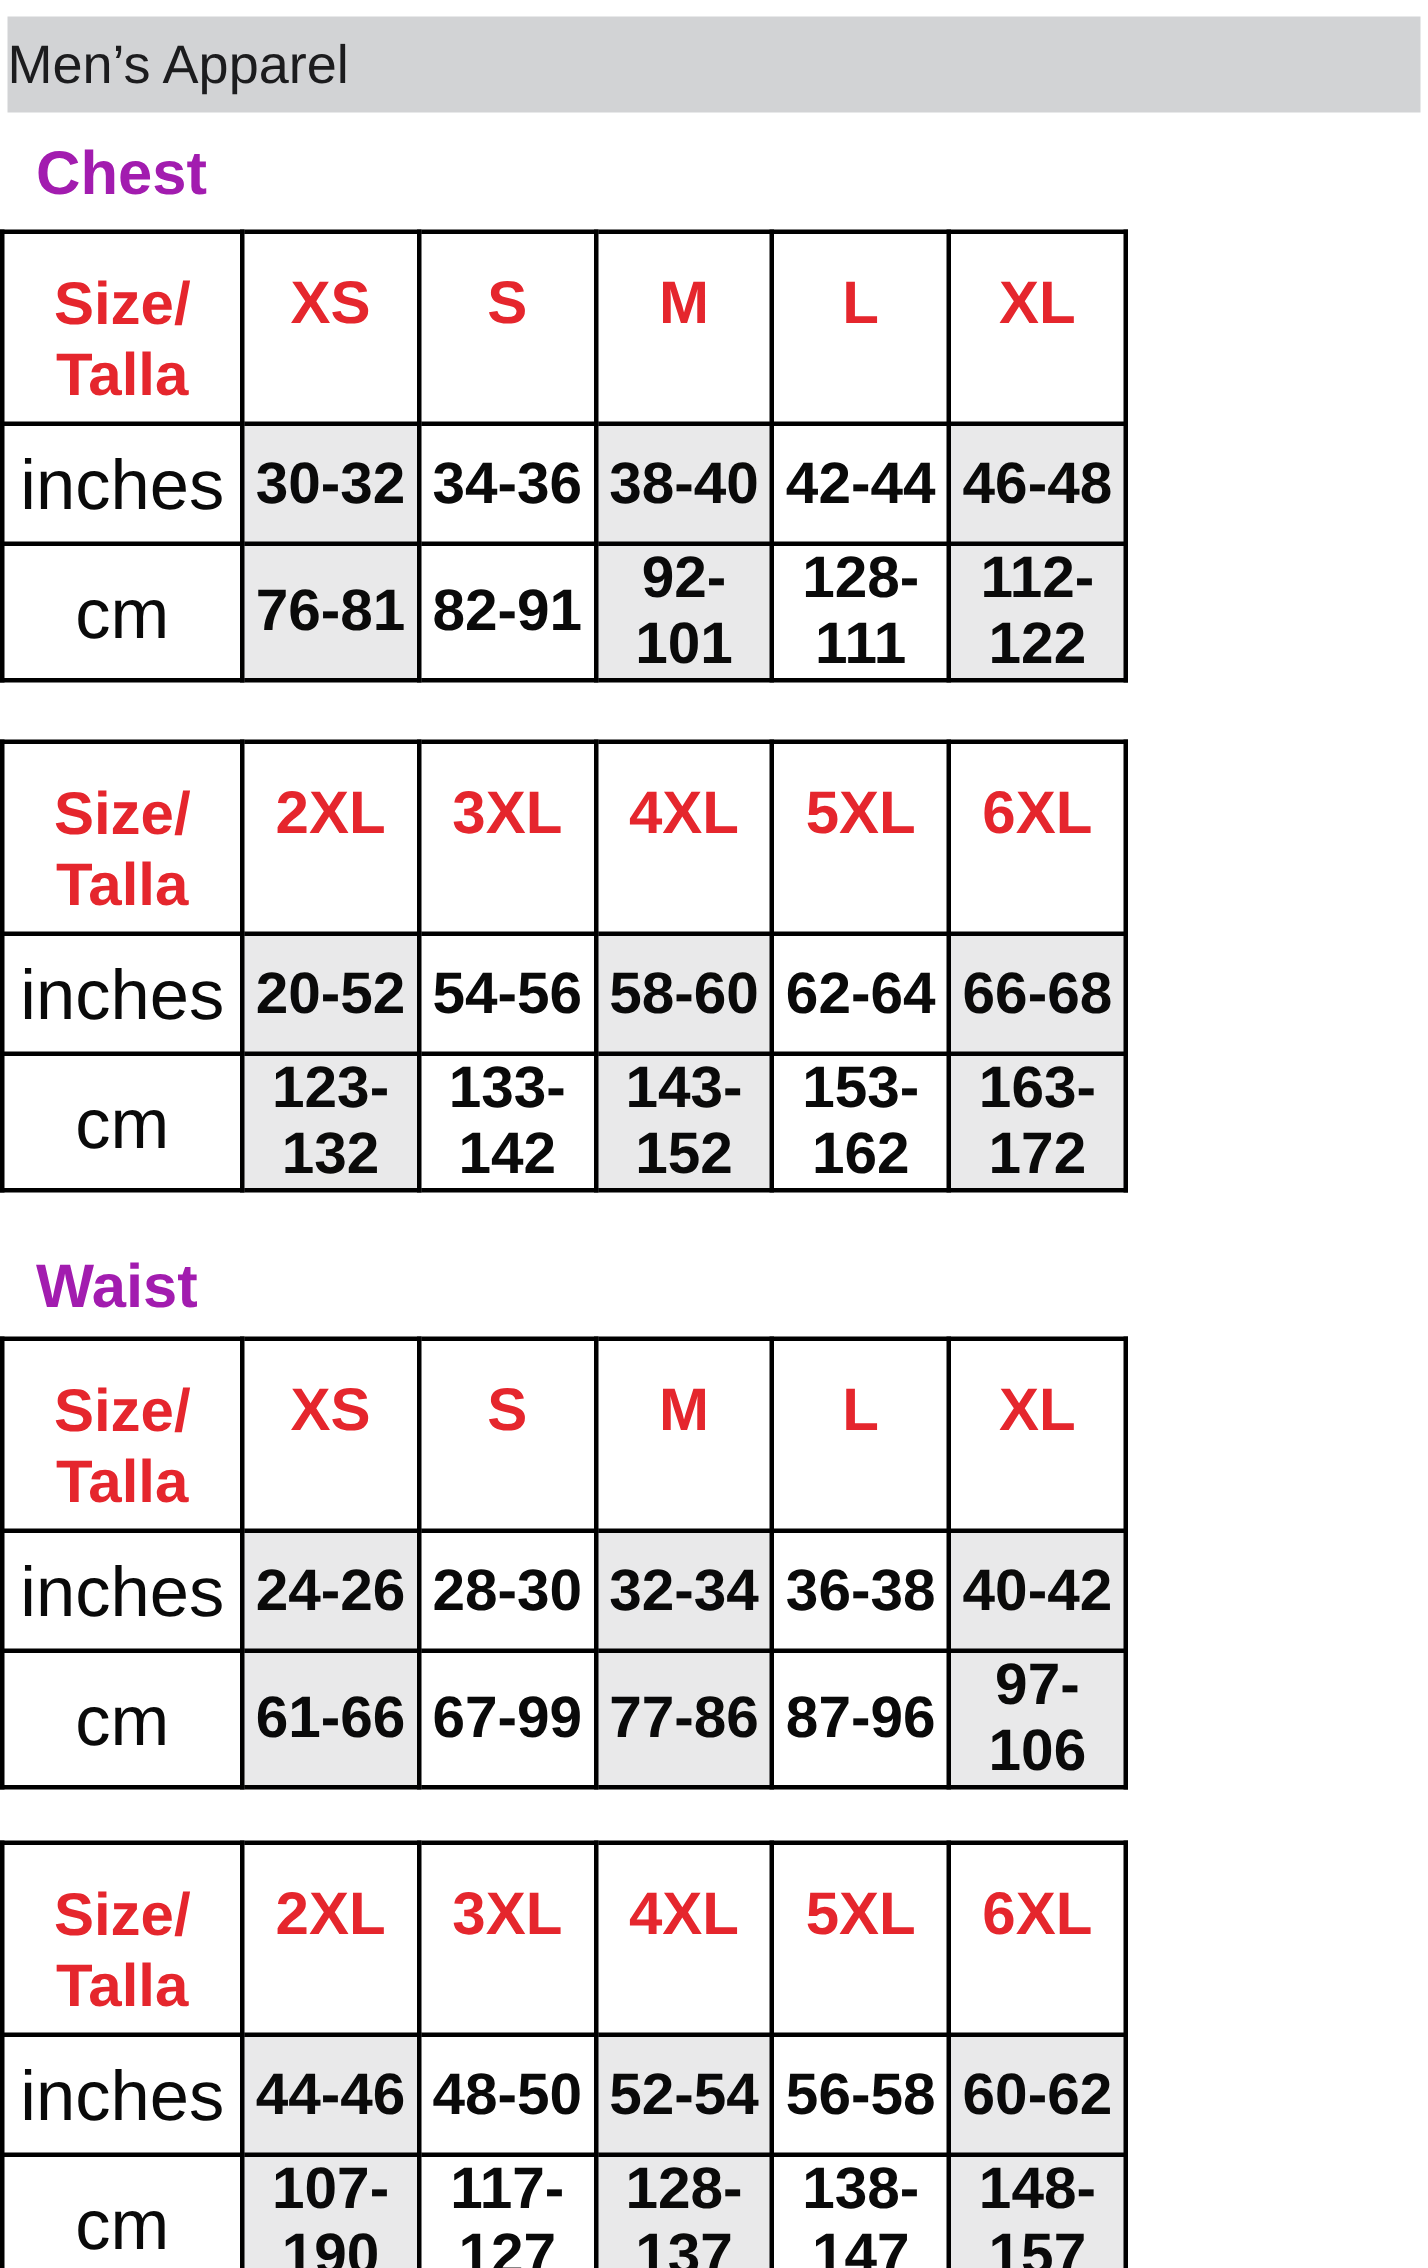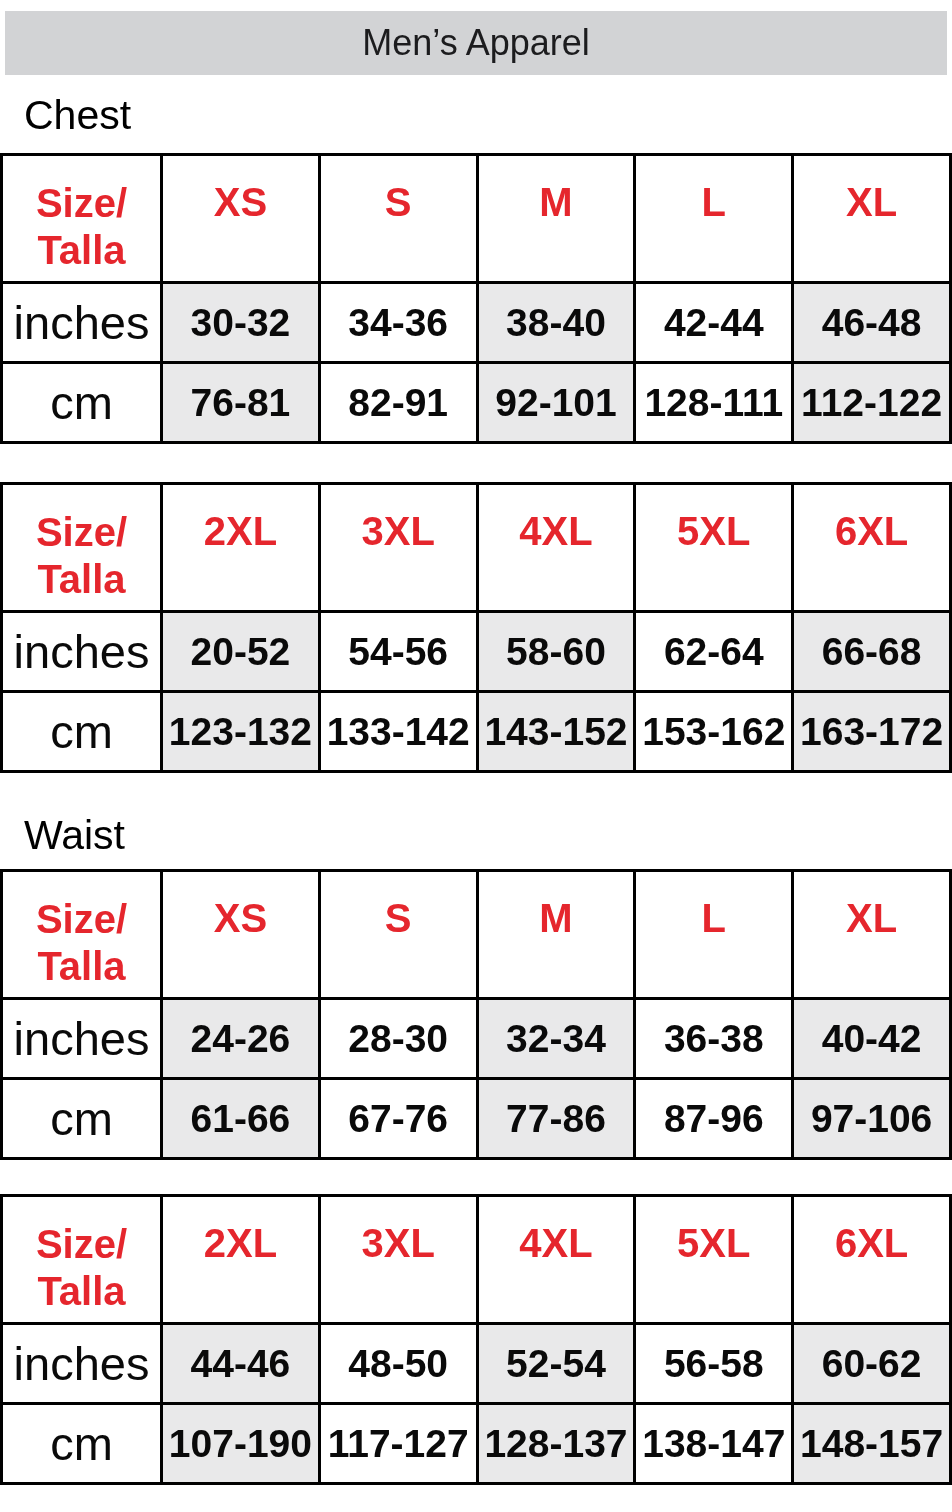--- a/index.html
+++ b/index.html
@@ -13,44 +13,44 @@
     color: #0a0a0a;
   }
 
   
   .title-bar {
     margin: 11px 5px 0 5px;
     height: 64px;
     background: var(--title-bar-bg, #d2d3d5);
     display: flex;
     align-items: center;
-    justify-content: center;
+    justify-content: flex-start;
   }
   .title-bar .title {
     font-size: 36px;
     font-weight: 400;
     color: #1c1c1e;
   }
 
   
   .section-heading {
     font-size: 41px;
-    font-weight: 400;
+    font-weight: 700;
     line-height: 44px;
     margin: 18px 0 0 24px;
-    color: #000000;
+    color: #a21caf;
   }
   .section-heading.chest { margin-top: 18px; }
   .section-heading.waist { margin-top: 40px; margin-bottom: 12px; }
 
   
   table.size-table {
     border-collapse: collapse;
     table-layout: fixed;
-    width: 952px;
+    width: 752px;
   }
   table.size-table.first  { margin-top: 16px; }
   table.size-table.second { margin-top: 38px; }
   table.size-table.third  { margin-top: 0; }
   table.size-table.fourth { margin-top: 34px; }
 
   table.size-table th,
   table.size-table td {
     border: 3px solid var(--border-color, #000000);
     text-align: center;
@@ -197,21 +197,21 @@
     <td class="row-label">inches</td>
     <td class="shade">24-26</td>
     <td>28-30</td>
     <td class="shade">32-34</td>
     <td>36-38</td>
     <td class="shade">40-42</td>
   </tr>
   <tr class="data-row">
     <td class="row-label">cm</td>
     <td class="shade">61-66</td>
-    <td>67-76</td>
+    <td>67-99</td>
     <td class="shade">77-86</td>
     <td>87-96</td>
     <td class="shade">97-106</td>
   </tr>
 </tbody>
   </table>
 
 <table class="size-table fourth">
   <colgroup>
       <col class="label-col">

